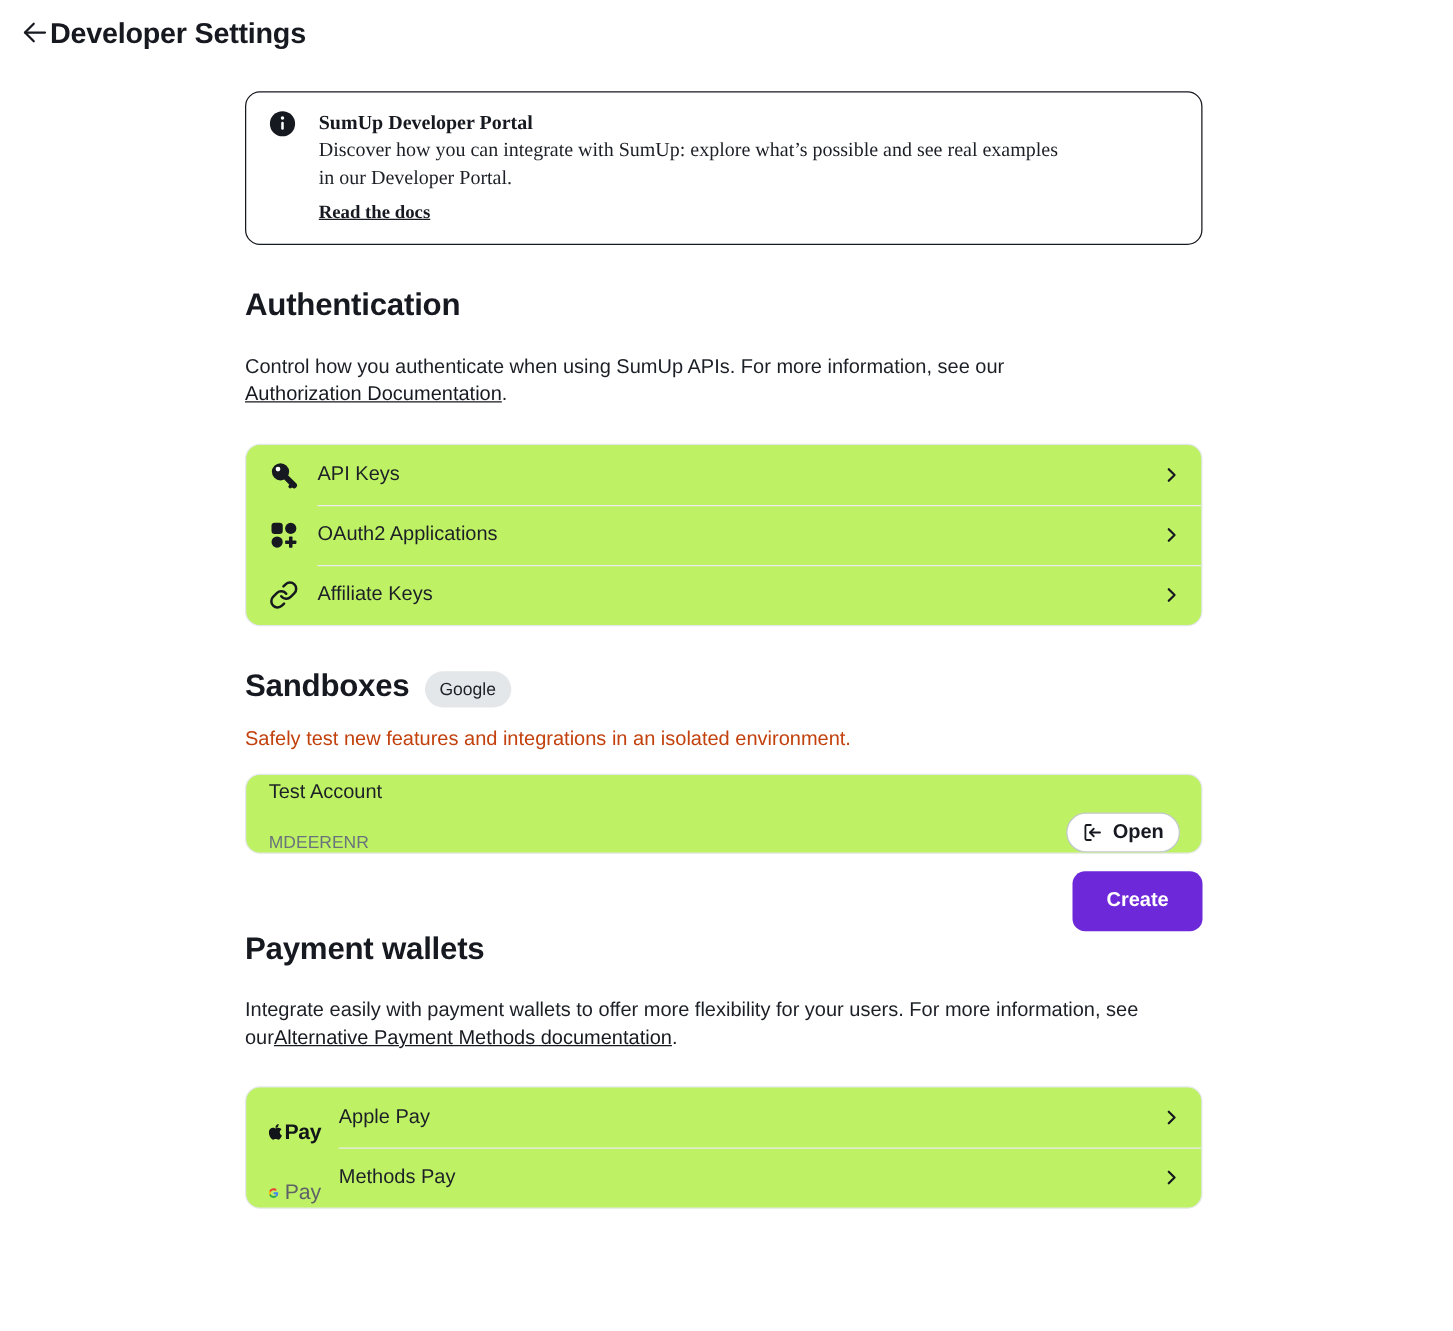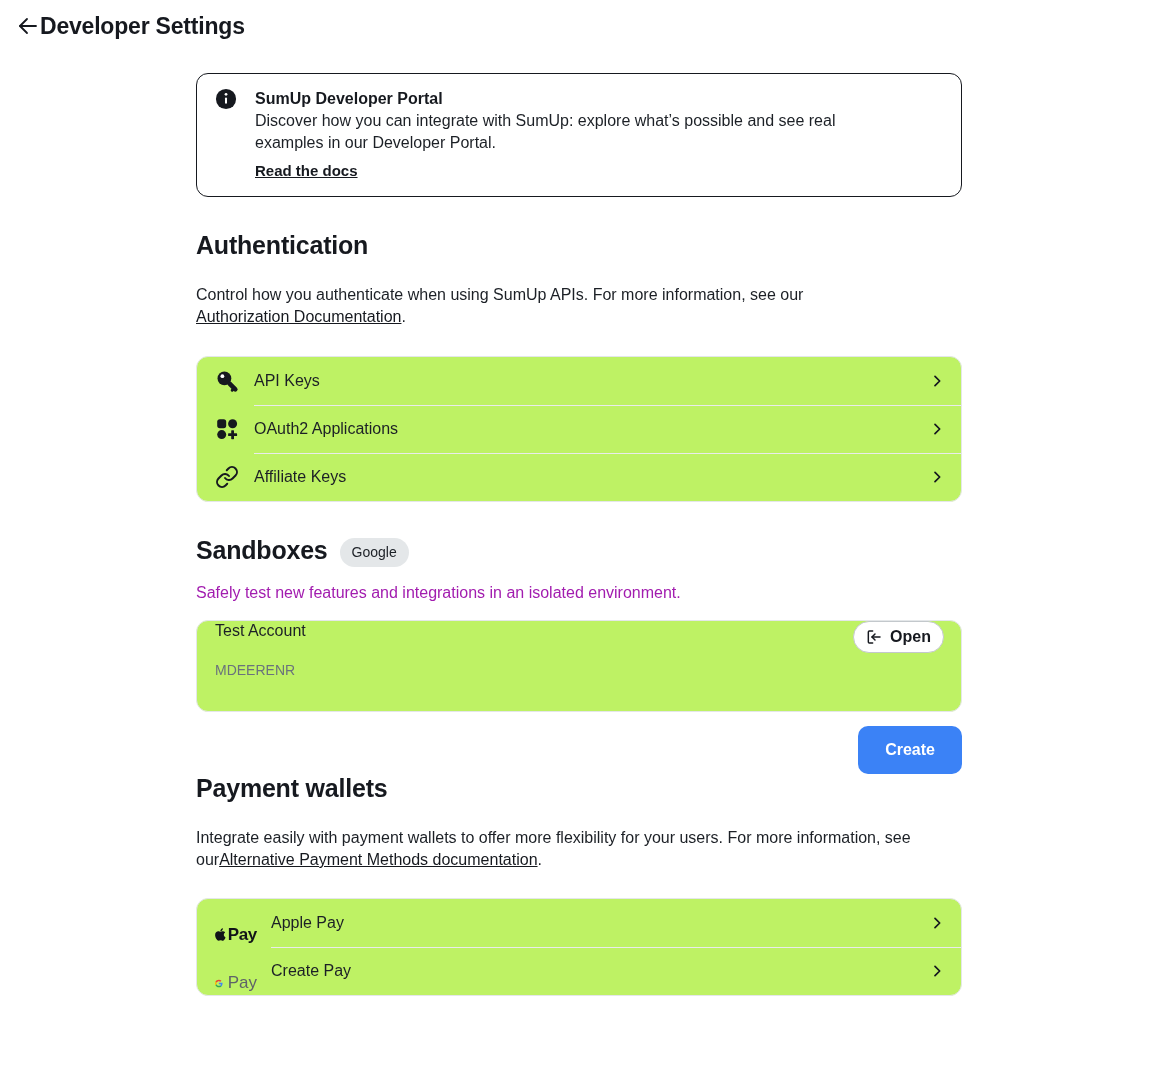--- a/index.html
+++ b/index.html
@@ -24,21 +24,21 @@
   .page-title { font-size:23px; font-weight:700; letter-spacing:-0.2px; }
 
   
   .container { width:766px; margin-left:196px; }
 
   
   .info-banner {
     margin-top:21px;
     border:1px solid #16191f; border-radius:12px;
     padding:14px 18px 16px 18px;
-    display:flex; gap:18px;
+    display:flex; gap:18px;font-family:Liberation Serif, serif;
   }
   .info-icon { flex:0 0 22px; width:22px; height:22px; }
   .banner-title { font-size:16px; font-weight:700; line-height:22px; }
   .banner-body { font-size:16px; line-height:22px; color:#1c2026; max-width:600px; }
   .banner-link {
     display:inline-block; margin-top:8px;
     font-size:15px; font-weight:700; color:#16191f;
     text-decoration:underline; cursor:pointer;
   }
 
@@ -70,40 +70,40 @@
   .chevron { width:16px; height:16px; color:#16191f; flex:0 0 16px; }
 
   
   .sandbox-title-row { margin-top:34px; display:flex; gap:12px; }
   .badge {
     background:#e4e7e9; color:#1c2026;
     font-size:14px; font-weight:500; line-height:18px;
     padding:5px 12px; border-radius:999px;
     position:relative; top:2px;
   }
-  .sandbox-desc { margin-top:17px; font-size:16px; line-height:22px; color:#a21caf; }
+  .sandbox-desc { margin-top:17px; font-size:16px; line-height:22px; color:#c2410c; }
   .account-card {
-    margin-top:16px; height:92px;
-    display:flex; align-items:flex-start; justify-content:space-between;
+    margin-top:16px; height:64px;
+    display:flex; align-items:flex-end; justify-content:space-between;
     padding:0 17px 0 18px;
   }
   .account-name { font-size:16px; line-height:20px; color:#1c2026; }
   .account-code { font-size:14px; line-height:18px; color:#6a737c; margin-top:20px; }
   .open-btn {
     display:flex; align-items:center; gap:8px;
     height:32px; padding:0 12px;
     background:#fff; border:1px solid #c3c8cc; border-radius:16px;
     font-family:inherit; font-size:16px; font-weight:700; color:#16191f;
     cursor:pointer;
   }
   .open-icon { width:16px; height:16px; color:#16191f; }
   .create-row { margin-top:14px; display:flex; justify-content:flex-end; }
   .create-btn {
     height:48px; padding:0 27px;
-    background:#3b82f6; color:#ffffff;
+    background:#6d28d9; color:#ffffff;
     border:none; border-radius:10px;
     font-family:inherit; font-size:16px; font-weight:700;
     cursor:pointer;
   }
 
   
   .wallets-title { }
   .wallet-card { margin-top:27px; }
   .row-logo { width:42px; flex:0 0 42px; margin-right:14px; display:flex; align-items:center; gap:2px;margin-top:24px; }
   .applepay-word { font-size:17px; font-weight:600; letter-spacing:-0.3px; color:#111418; }
@@ -249,21 +249,21 @@
         <div class="card-row">
           <span class="row-logo">
             <svg width="17" height="17" viewBox="0 0 48 48">
                 <path fill="#EA4335" d="M24 9.5c3.54 0 6.71 1.22 9.21 3.6l6.85-6.85C35.9 2.38 30.47 0 24 0 14.62 0 6.51 5.38 2.56 13.22l7.98 6.19C12.43 13.72 17.74 9.5 24 9.5z"></path>
                 <path fill="#4285F4" d="M46.98 24.55c0-1.57-.15-3.09-.38-4.55H24v9.02h12.94c-.58 2.96-2.26 5.48-4.78 7.18l7.73 6c4.51-4.18 7.09-10.36 7.09-17.65z"></path>
                 <path fill="#FBBC05" d="M10.53 28.59c-.48-1.45-.76-2.99-.76-4.59s.27-3.14.76-4.59l-7.98-6.19C.92 16.46 0 20.12 0 24c0 3.88.92 7.54 2.56 10.78l7.97-6.19z"></path>
                 <path fill="#34A853" d="M24 48c6.48 0 11.93-2.13 15.89-5.81l-7.73-6c-2.15 1.45-4.92 2.3-8.16 2.3-6.26 0-11.57-4.22-13.47-9.91l-7.98 6.19C6.51 42.62 14.62 48 24 48z"></path>
               </svg>
             <span class="gpay-word">Pay</span>
           </span>
-          <span class="row-label">Create Pay</span>
+          <span class="row-label">Methods Pay</span>
           <span class="chevron">
             <svg width="16" height="16" viewBox="0 0 24 24" fill="none" stroke="currentColor" stroke-width="2.6" stroke-linecap="round" stroke-linejoin="round">
                 <polyline points="9 5 16 12 9 19"></polyline>
               </svg>
           </span>
         </div>
       </div>
     </section>
 
   </main>

